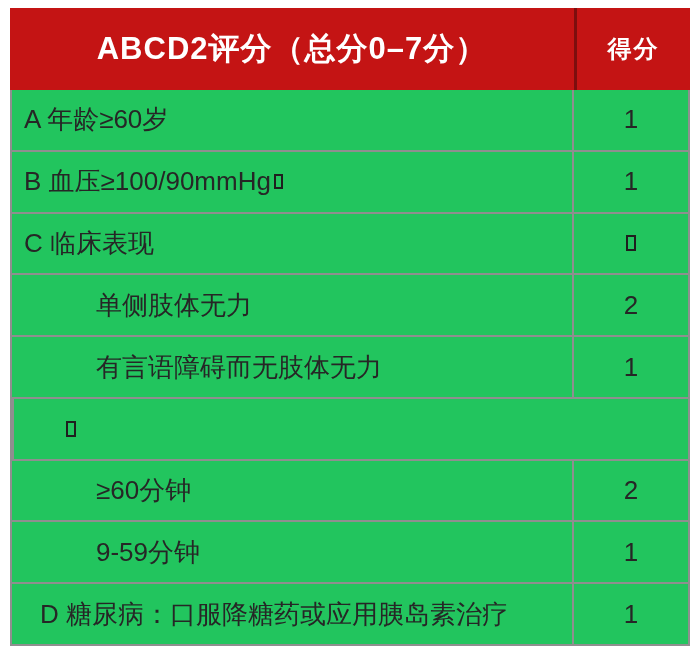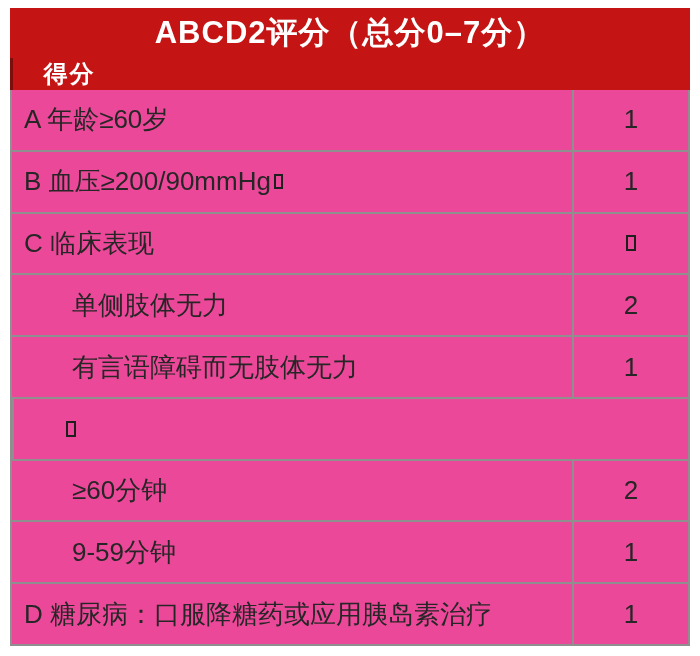--- a/index.html
+++ b/index.html
@@ -12,45 +12,45 @@
   }
   *{margin:0;padding:0;box-sizing:border-box;}
   html,body{background:var(--page-bg);}
   body{
     width:700px;height:656px;overflow:hidden;
     font-family:"Liberation Sans","DejaVu Sans",sans-serif;
   }
   .page{position:relative;width:700px;height:656px;background:var(--page-bg);}
   .tbl{position:absolute;left:10px;top:8px;width:680px;}
   
-  .thead{display:flex;height:82px;background:var(--header-bg);flex-direction:column;}
+  .thead{display:flex;height:82px;background:var(--header-bg);}
   .th-title{
     flex:1;display:flex;align-items:center;justify-content:center;
     color:var(--header-text);font-weight:bold;font-size:31px;letter-spacing:1px;
   }
   .th-score{
     width:116px;border-left:3px solid var(--header-divider);
     display:flex;align-items:center;justify-content:center;
     color:var(--header-text);font-weight:bold;font-size:24px;letter-spacing:2px;
   }
   
   .tbody{
     height:556px;display:flex;flex-direction:column;
     border-left:2px solid var(--grid);
     border-right:2px solid var(--grid);
     border-bottom:2px solid var(--grid);
-    background:#ec4899;
+    background:#22c55e;
   }
   .row{flex:1;display:flex;border-bottom:2px solid var(--grid);}
-  .row:last-child{border-bottom:none;}
+  .row:last-child{border-bottom:none;padding-left:16px;}
   .cell-label{
     flex:1;display:flex;align-items:center;padding-left:12px;
     font-size:26px;color:var(--text);white-space:nowrap;overflow:hidden;
   }
-  .cell-label.indent{padding-left:60px;text-align:right;}
+  .cell-label.indent{padding-left:84px;text-align:right;}
   .cell-score{
     width:116px;border-left:2px solid var(--grid);
     display:flex;align-items:center;justify-content:center;
     font-size:26px;color:var(--text);
   }
   
   .tofu{
     display:inline-block;width:10px;height:16px;
     border:2px solid #1F1F1F;background:transparent;
   }
@@ -77,21 +77,21 @@
         <div class="cell-label">
           <span>A 年龄≥60岁</span>
         </div>
         <div class="cell-score">
           <span>1</span>
         </div>
       </div>
 
       <div class="row">
         <div class="cell-label">
-          <span>B 血压≥200/90mmHg</span>
+          <span>B 血压≥100/90mmHg</span>
           <span class="tofu"></span>
         </div>
         <div class="cell-score">
           <span>1</span>
         </div>
       </div>
 
       <div class="row">
         <div class="cell-label">
           <span>C 临床表现</span>

